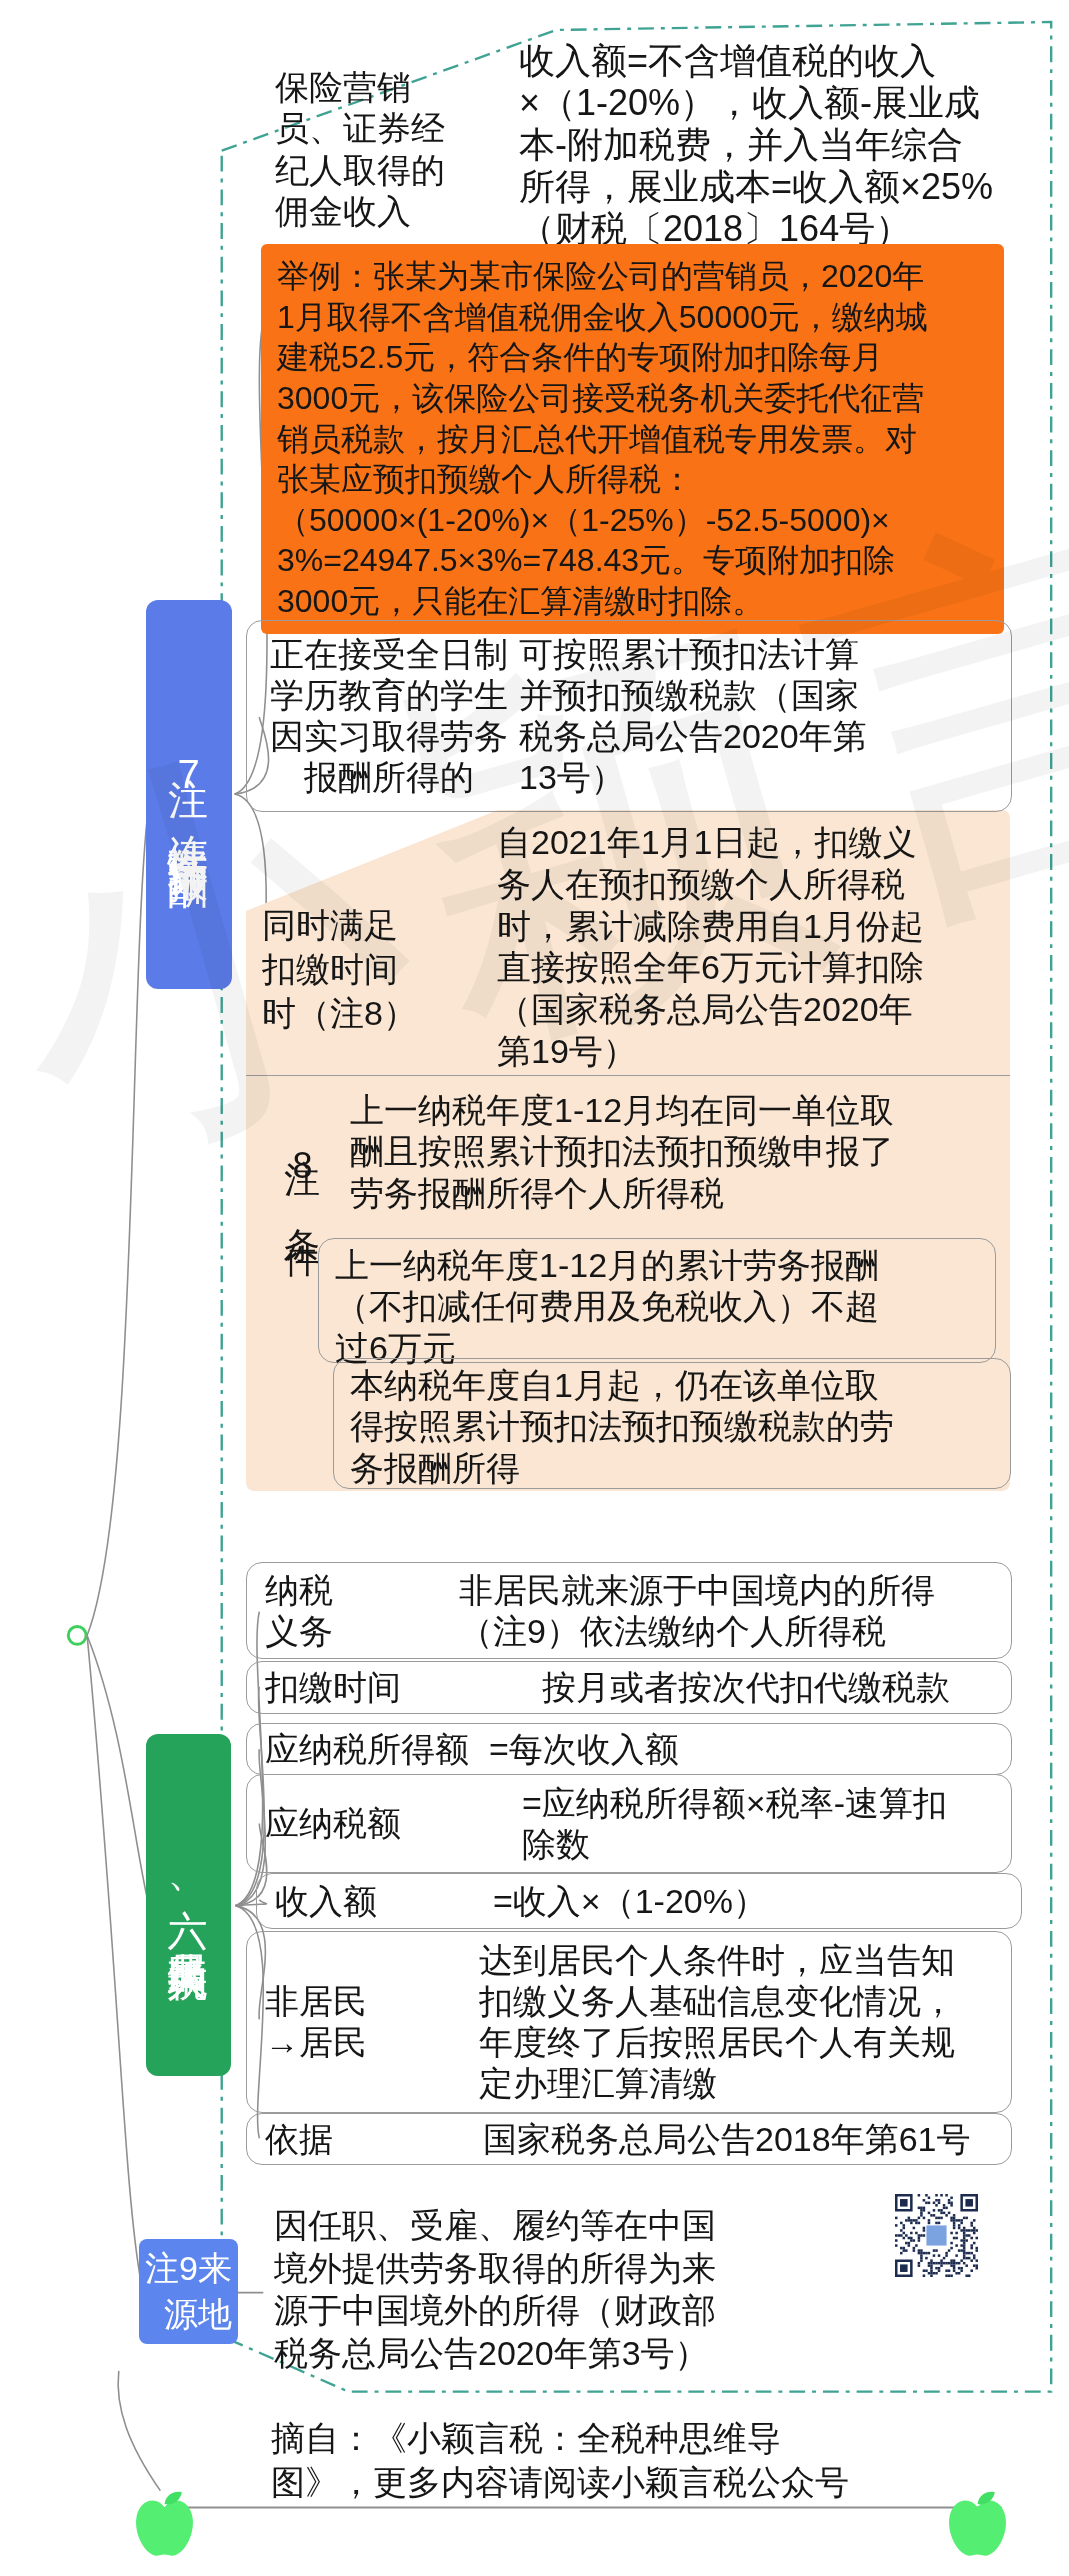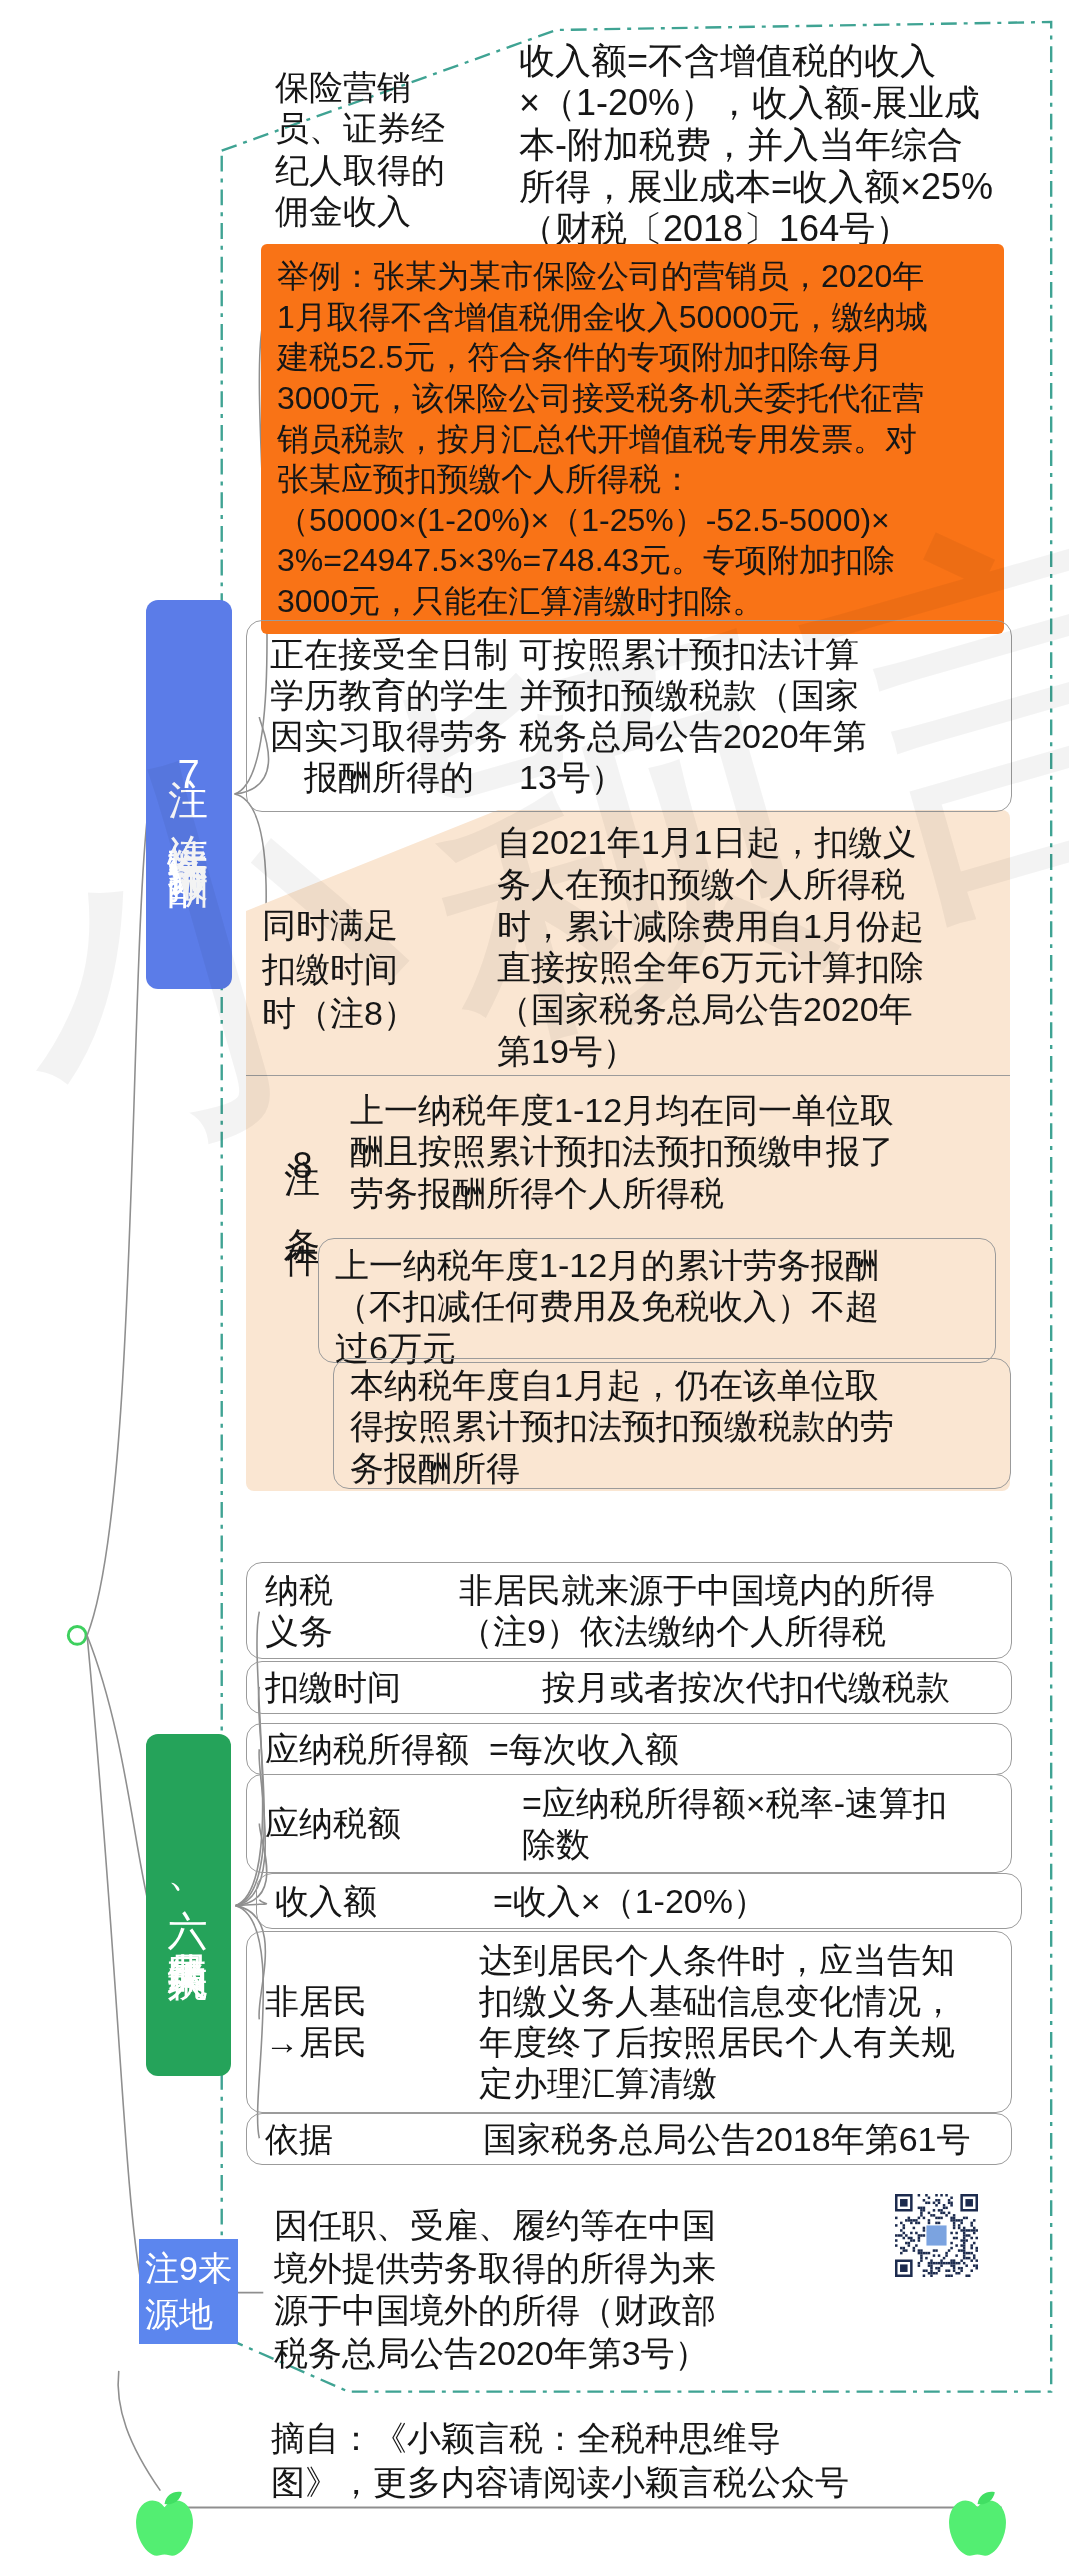--- a/index.html
+++ b/index.html
@@ -19,22 +19,22 @@
   
   .examplebox{background:#f97316;border-radius:6px;padding:12px 16px;font-size:32px;line-height:1.27;z-index:10;}
   .orangebox{background:#fae6d2;border-radius:8px;z-index:5;
              clip-path:polygon(0 101px,252px 0,100% 0,100% 100%,0 100%);}
   .rowbox{border:1.6px solid #9b9b9b;border-radius:16px;display:flex;align-items:center;z-index:10;background:transparent;}
   .rowbox .rlabel{width:188px;padding-left:18px;flex:none;font-size:34px;line-height:1.2;}
   .rowbox .rvalue{flex:1;padding-left:6px;padding-right:10px;font-size:34px;line-height:1.2;}
   .condbox{border:1.6px solid #9b9b9b;border-radius:16px;padding:6px 16px;font-size:34px;line-height:1.22;z-index:10;}
   .condbox.noborder{border-color:transparent;}
   .divline{border-top:1.6px solid #9b9b9b;height:0;z-index:10;}
-  .bluebadge{background:#5c86ee;color:#fff;border-radius:0;display:flex;align-items:center;justify-content:center;
-             text-align:left;font-size:34px;line-height:1.35;z-index:10;}
+  .bluebadge{background:#5c86ee;color:#fff;border-radius:8px;display:flex;align-items:center;justify-content:center;
+             text-align:right;font-size:34px;line-height:1.35;z-index:10;}
   .qr{z-index:10;}
   .qr svg{width:100%;height:100%;display:block;}
   .apple{z-index:12;}
   .apple svg{width:100%;height:100%;display:block;}
   .wm{z-index:40;pointer-events:none;font-size:396px;letter-spacing:30px;white-space:nowrap;
       color:#000;opacity:0.045;transform:rotate(-16deg);transform-origin:left top;}
 </style>
 </head>
 <body>
 

